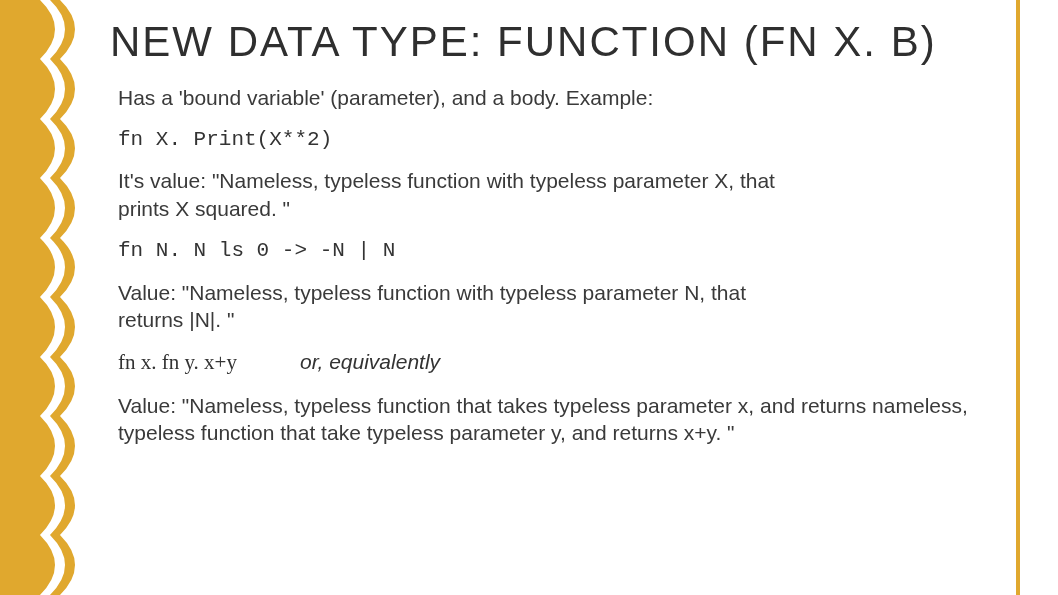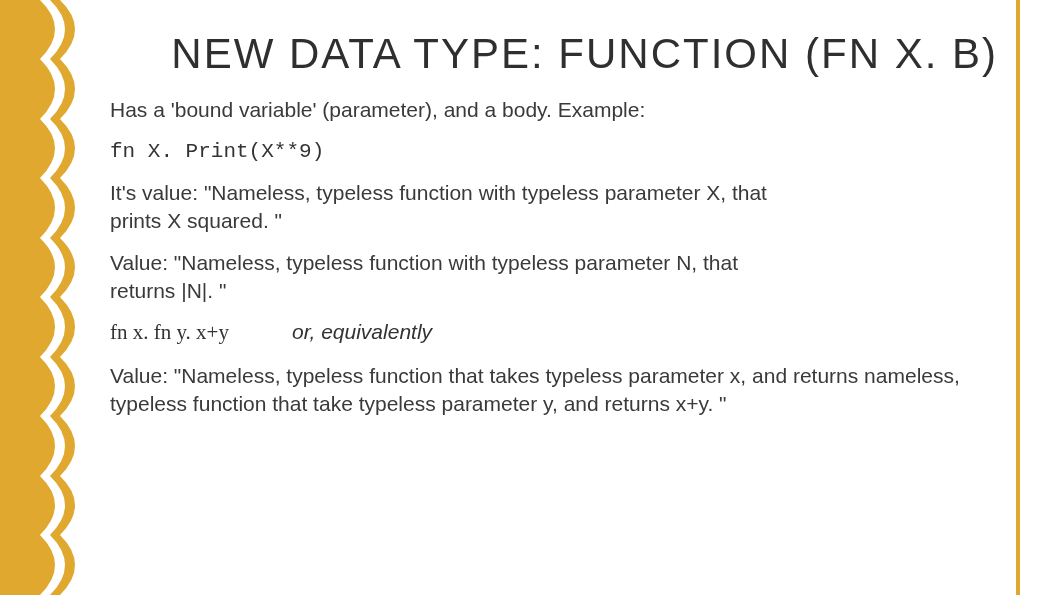--- a/index.html
+++ b/index.html
@@ -34,30 +34,29 @@
     height: 595px;
     background: #e0a82e;
   }
   .content {
     position: absolute;
     left: 110px;
     top: 18px;
     right: 60px;
   }
   h1.title {
-    margin: 12px 0 18px 0;
+    margin: 0 0 18px 0;
     font-family: Impact, "Arial Black", sans-serif;
     font-weight: normal;
     letter-spacing: 2px;
     font-size: 42px;
     color: #2f2f2f;
-    text-align: right;
   }
   p {
-    margin: 0 0 14px 0;
+    margin: 0 0 14px 8px;
     font-size: 21px;
     line-height: 1.32;
     color: #3a3a3a;
   }
   p.code {
     font-family: "Courier New", Courier, monospace;
     font-size: 21px;
     color: #333333;
     margin-bottom: 14px;
   }
@@ -116,24 +115,25 @@
       L0,595 Z" fill="#e0a82e"></path>
   </svg>
 
   <div class="right-line"></div>
 
   <div class="content">
     <h1 class="title">NEW DATA TYPE: FUNCTION (FN X. B)</h1>
 
     <p style="max-width:680px;">Has a 'bound variable' (parameter), and a body. Example:</p>
 
-    <p class="code">fn X. Print(X**9)</p>
+    <p class="code">fn X. Print(X**2)</p>
 
     <p style="max-width:680px;">It's value: "Nameless, typeless function with typeless parameter X, that prints X squared. "</p>
 
+    <p class="code">fn N. N ls 0 -&gt; -N | N</p>
 
     <p style="max-width:680px;">Value: "Nameless, typeless function with typeless  parameter N, that returns |N|. "</p>
 
     <p class="code">
       <span class="inline-code">fn x. fn y. x+y</span>&nbsp;&nbsp;&nbsp;&nbsp;&nbsp;<span class="eq-note">or, equivalently</span><br>
     </p>
 
     <p style="max-width:900px;">Value: "Nameless, typeless function that takes typeless parameter x, and returns nameless, typeless function that take typeless parameter y, and returns x+y. "</p>
   </div>
 

